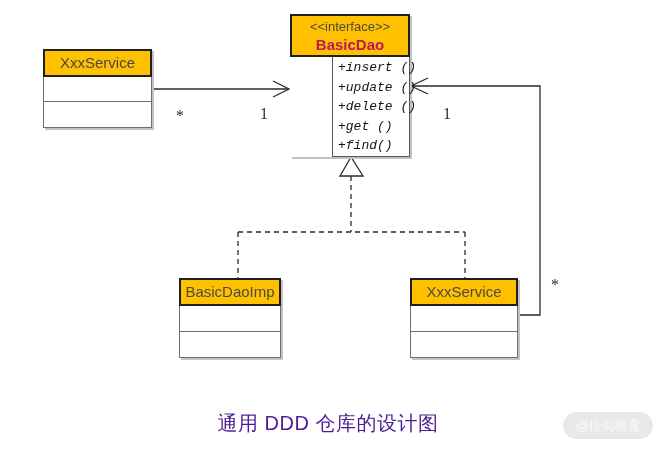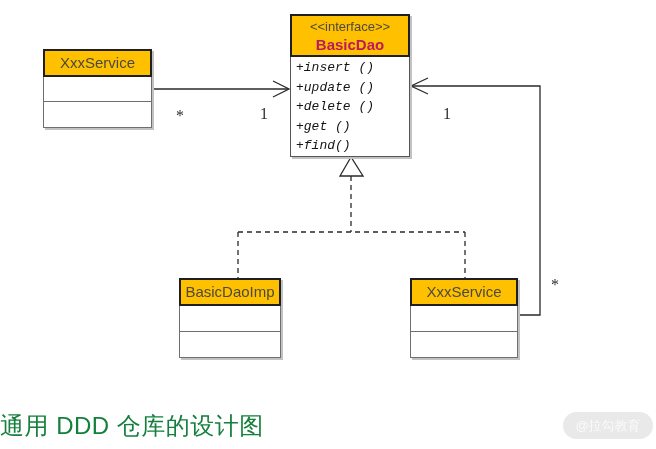--- a/index.html
+++ b/index.html
@@ -36,22 +36,22 @@
     padding:1px 0 0 5px;
   }
   .method{line-height:19.6px;white-space:pre;}
 
   .mult{
     position:absolute;width:14px;text-align:center;
     font-family:"Liberation Serif","DejaVu Serif",serif;
     font-size:16px;color:#2e2e38;line-height:16px;
   }
   .caption{
-    position:absolute;left:0;top:410px;width:656px;text-align:left;
-    font-size:24px;color:#15803d;letter-spacing:0.5px;
+    position:absolute;left:0;top:410px;width:656px;text-align:center;
+    font-size:20px;color:#4c1d95;letter-spacing:0.5px;
     font-family:"Liberation Sans","DejaVu Sans",sans-serif;
   }
   .watermark{
     position:absolute;left:563px;top:412px;width:90px;height:27px;
     background:#e9e9e9;border-radius:14px;
     color:#fafafa;font-size:13px;line-height:27px;text-align:center;
     font-family:"Liberation Sans","DejaVu Sans",sans-serif;
   }
 </style>
 </head>
@@ -81,21 +81,21 @@
     <div class="uml-header single">XxxService</div>
     <div class="compartment" style="height:25px;"></div>
     <div class="compartment" style="height:26px;"></div>
   </div>
 
   <div class="uml-box" style="left:290px;top:14px;width:120px;">
     <div class="uml-header iface">
       <div class="iface-stereo">&lt;&lt;interface&gt;&gt;</div>
       <div class="iface-name">BasicDao</div>
     </div>
-    <div class="compartment methods" style="height:100px;">
+    <div class="compartment methods" style="height:100px;margin-left:42px;">
       <div class="method">+insert ()</div>
       <div class="method">+update ()</div>
       <div class="method">+delete ()</div>
       <div class="method">+get ()</div>
       <div class="method">+find()</div>
     </div>
   </div>
 
   <div class="uml-box" style="left:179px;top:278px;width:102px;">
     <div class="uml-header single">BasicDaoImp</div>

